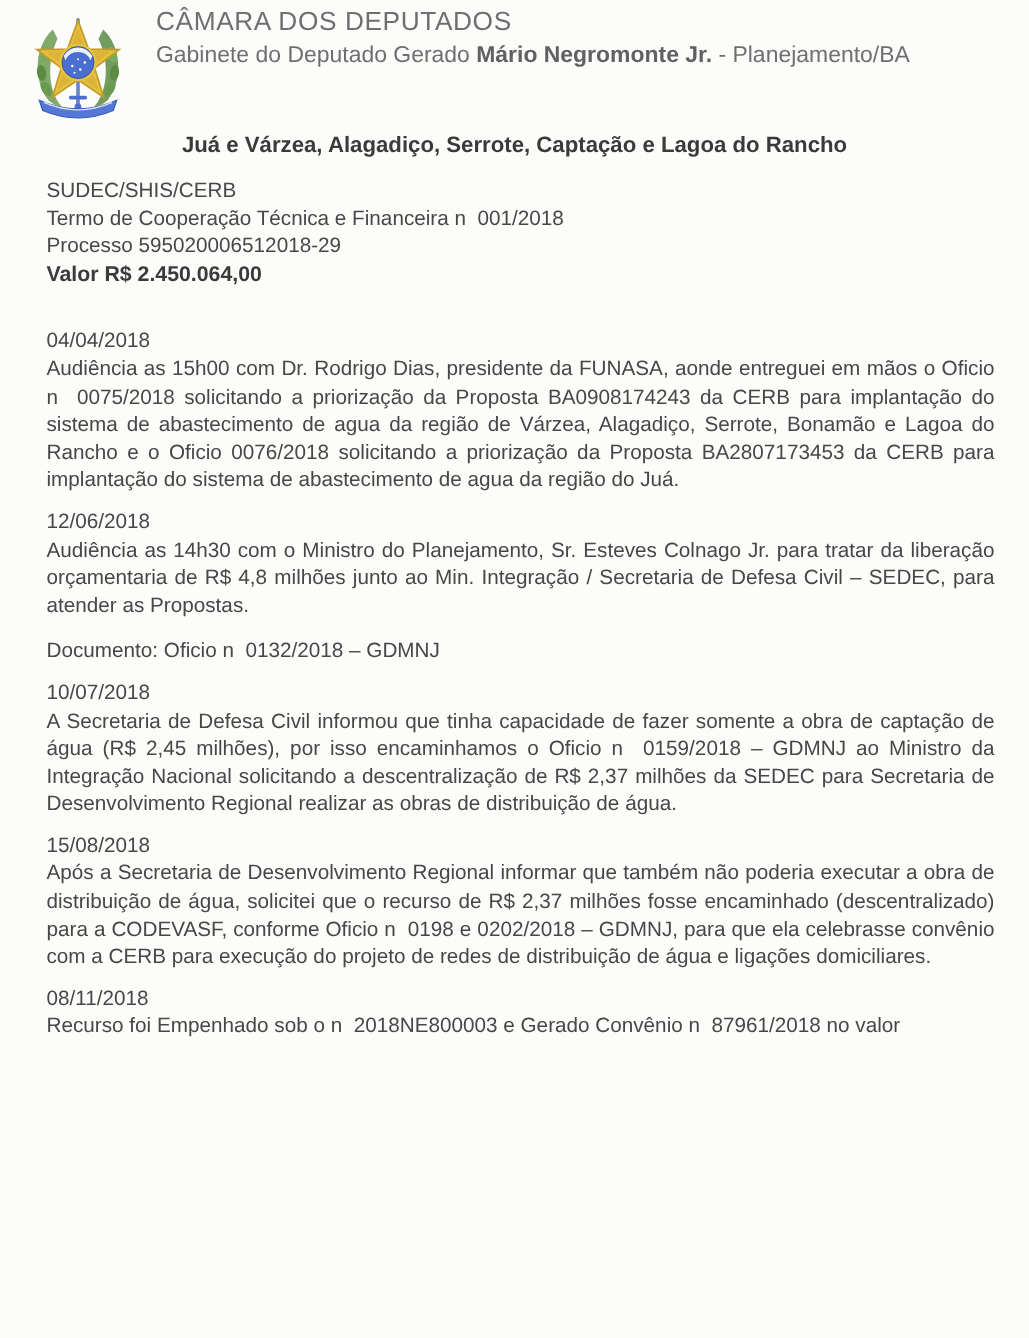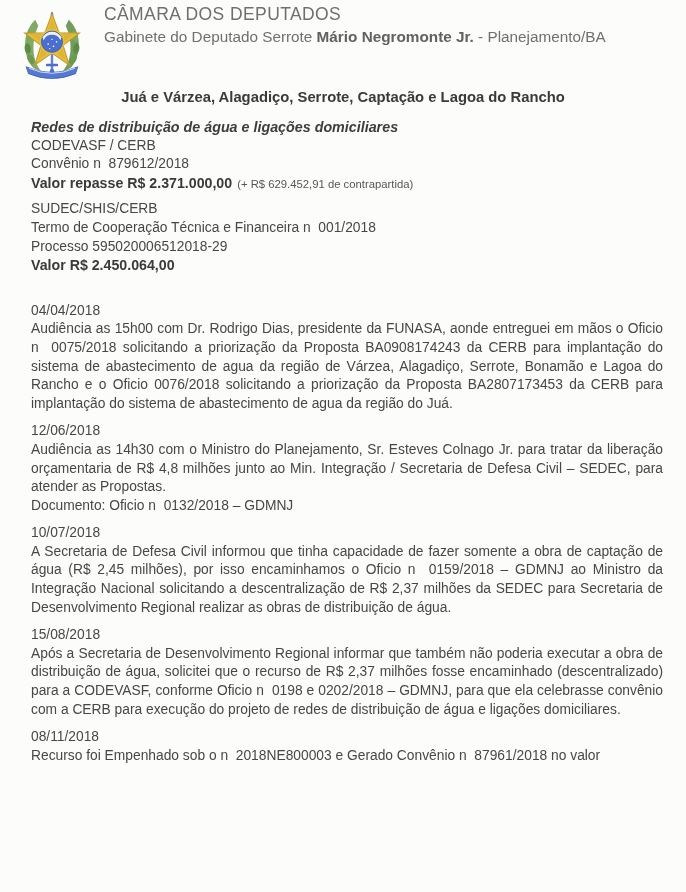--- a/index.html
+++ b/index.html
@@ -39,21 +39,21 @@
   }
   .line { white-space:pre-wrap; }
   .value-line { }
   .value-label { font-weight:bold; color:#3a3a3a; font-size:14.2px; white-space:pre-wrap; }
   .value-note { font-size:11.3px; color:#565656; margin-left:5px; white-space:pre-wrap; }
 
   .timeline { margin-top:26px; }
   .entry { margin-bottom:9px; }
   .entry-date { white-space:pre-wrap; }
   .entry-text { text-align:justify; white-space:pre-wrap; }
-  .entry-line2 { white-space:pre-wrap; }
+  .entry-line2 { white-space:pre-wrap;margin-top:12px; }
 </style>
 </head>
 <body>
 
 <div class="page">
 
   <div class="header">
     <svg class="logo" viewBox="0 0 100 100" aria-hidden="true">
 
       <path d="M28,18 C12,32 10,62 24,80 C27,83 31,85 36,86 C24,72 22,48 32,26 Z" fill="#6a9a50" opacity="0.85"></path>
@@ -79,34 +79,28 @@
         <circle cx="52" cy="53" r="1.1" fill="#fff"></circle>
       <circle cx="56" cy="47" r="1.1" fill="#fff"></circle>
         <circle cx="47" cy="56" r="0.9" fill="#fff"></circle>
       <circle cx="50" cy="44" r="0.9" fill="#fff"></circle>
 
       <path d="M16 80 Q50 95 84 80 L81 89 Q50 102 19 89 Z" fill="#5578d6" stroke="#3b5cb8" stroke-width="1"></path>
       <path d="M20 82 Q50 95 80 82" stroke="#ffffff" stroke-width="1.2" fill="none" opacity="0.8"></path>
     </svg>
     <div class="header-text">
       <div class="org-name pw">CÂMARA DOS DEPUTADOS</div>
-      <div class="office-line"><span class="pw">Gabinete do Deputado Serrote </span><span class="deputy pw">Mário Negromonte Jr.</span><span class="pw"> - Planejamento/BA</span></div>
+      <div class="office-line"><span class="pw">Gabinete do Deputado Gerado </span><span class="deputy pw">Mário Negromonte Jr.</span><span class="pw"> - Planejamento/BA</span></div>
     </div>
   </div>
 
   <div class="doc-title pw">Juá e Várzea, Alagadiço, Serrote, Captação e Lagoa do Rancho</div>
 
   <div class="content">
 
-    <div class="project">
-      <div class="project-heading">Redes de distribuição de água e ligações domiciliares</div>
-      <div class="line">CODEVASF / CERB</div>
-      <div class="line">Convênio n  879612/2018</div>
-      <div class="value-line"><span class="value-label">Valor repasse R$ 2.371.000,00</span><span class="value-note">(+ R$ 629.452,91 de contrapartida)</span></div>
-    </div>
 
     <div class="project">
       <div class="line">SUDEC/SHIS/CERB</div>
       <div class="line">Termo de Cooperação Técnica e Financeira n  001/2018</div>
       <div class="line">Processo 595020006512018-29</div>
       <div class="value-line"><span class="value-label">Valor R$ 2.450.064,00</span></div>
     </div>
 
     <div class="timeline">
 

